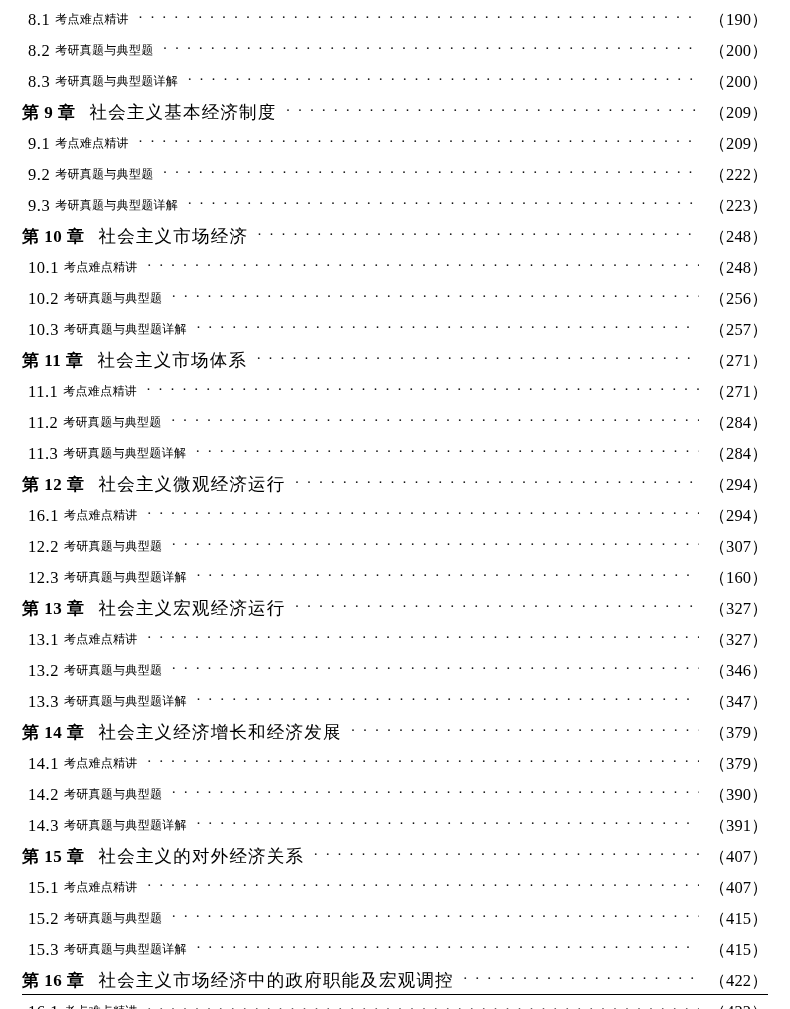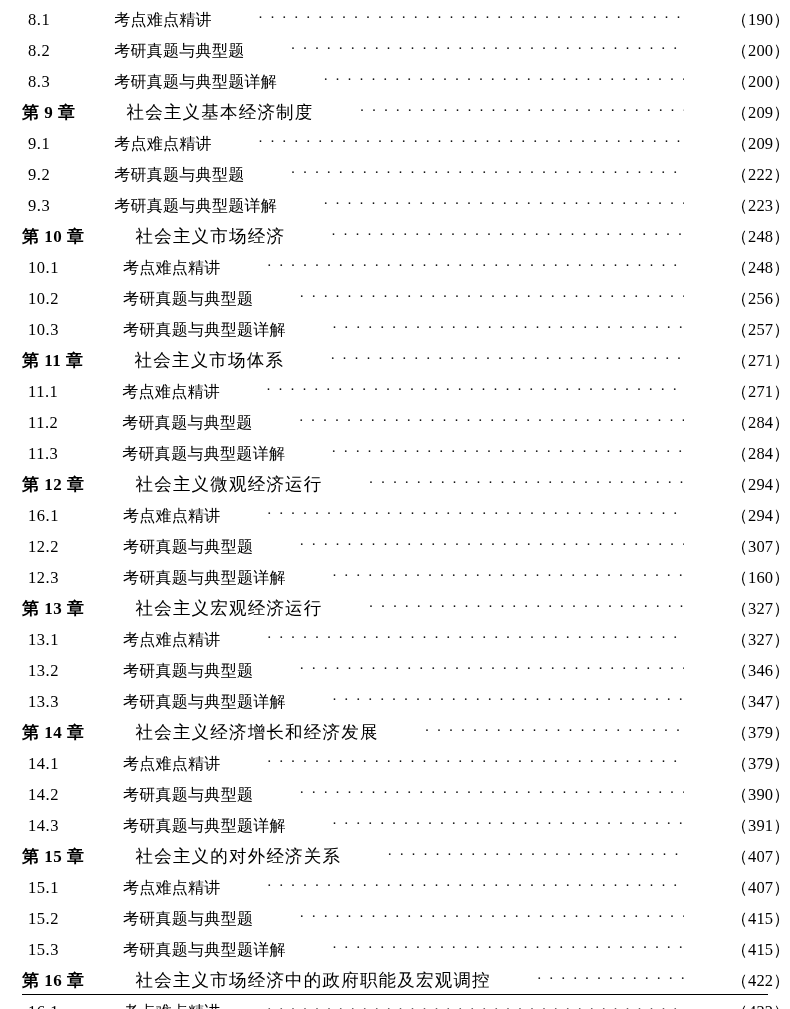--- a/index.html
+++ b/index.html
@@ -22,42 +22,42 @@
     width: 790px;
     padding-top: 4px;
     box-sizing: border-box;
   }
   .toc-row {
     display: flex;
     align-items: center;
     width: 100%;
     box-sizing: border-box;
     padding-left: 28px;
+    padding-right: 22px;
     height: 31px;
     line-height: 31px;
-    gap: 37px;
   }
   .toc-row.chapter {
     padding-left: 22px;
   }
   .num {
     flex: 0 0 auto;
     white-space: nowrap;
     font-size: 16.5px;
     letter-spacing: 0.5px;
   }
   .chapter .num {
     font-weight: bold;
     font-size: 17px;
   }
   .label {
     flex: 0 0 auto;
     white-space: nowrap;
-    font-size: 16px;
-    margin-left: 27px;
+    font-size: 12px;
+    margin-left: 5px;
     letter-spacing: 0.3px;
   }
   .chapter .label {
     font-weight: normal;
     font-size: 17.5px;
     margin-left: 14px;
     letter-spacing: 1.2px;
   }
   .leader {
     flex: 1 1 auto;

